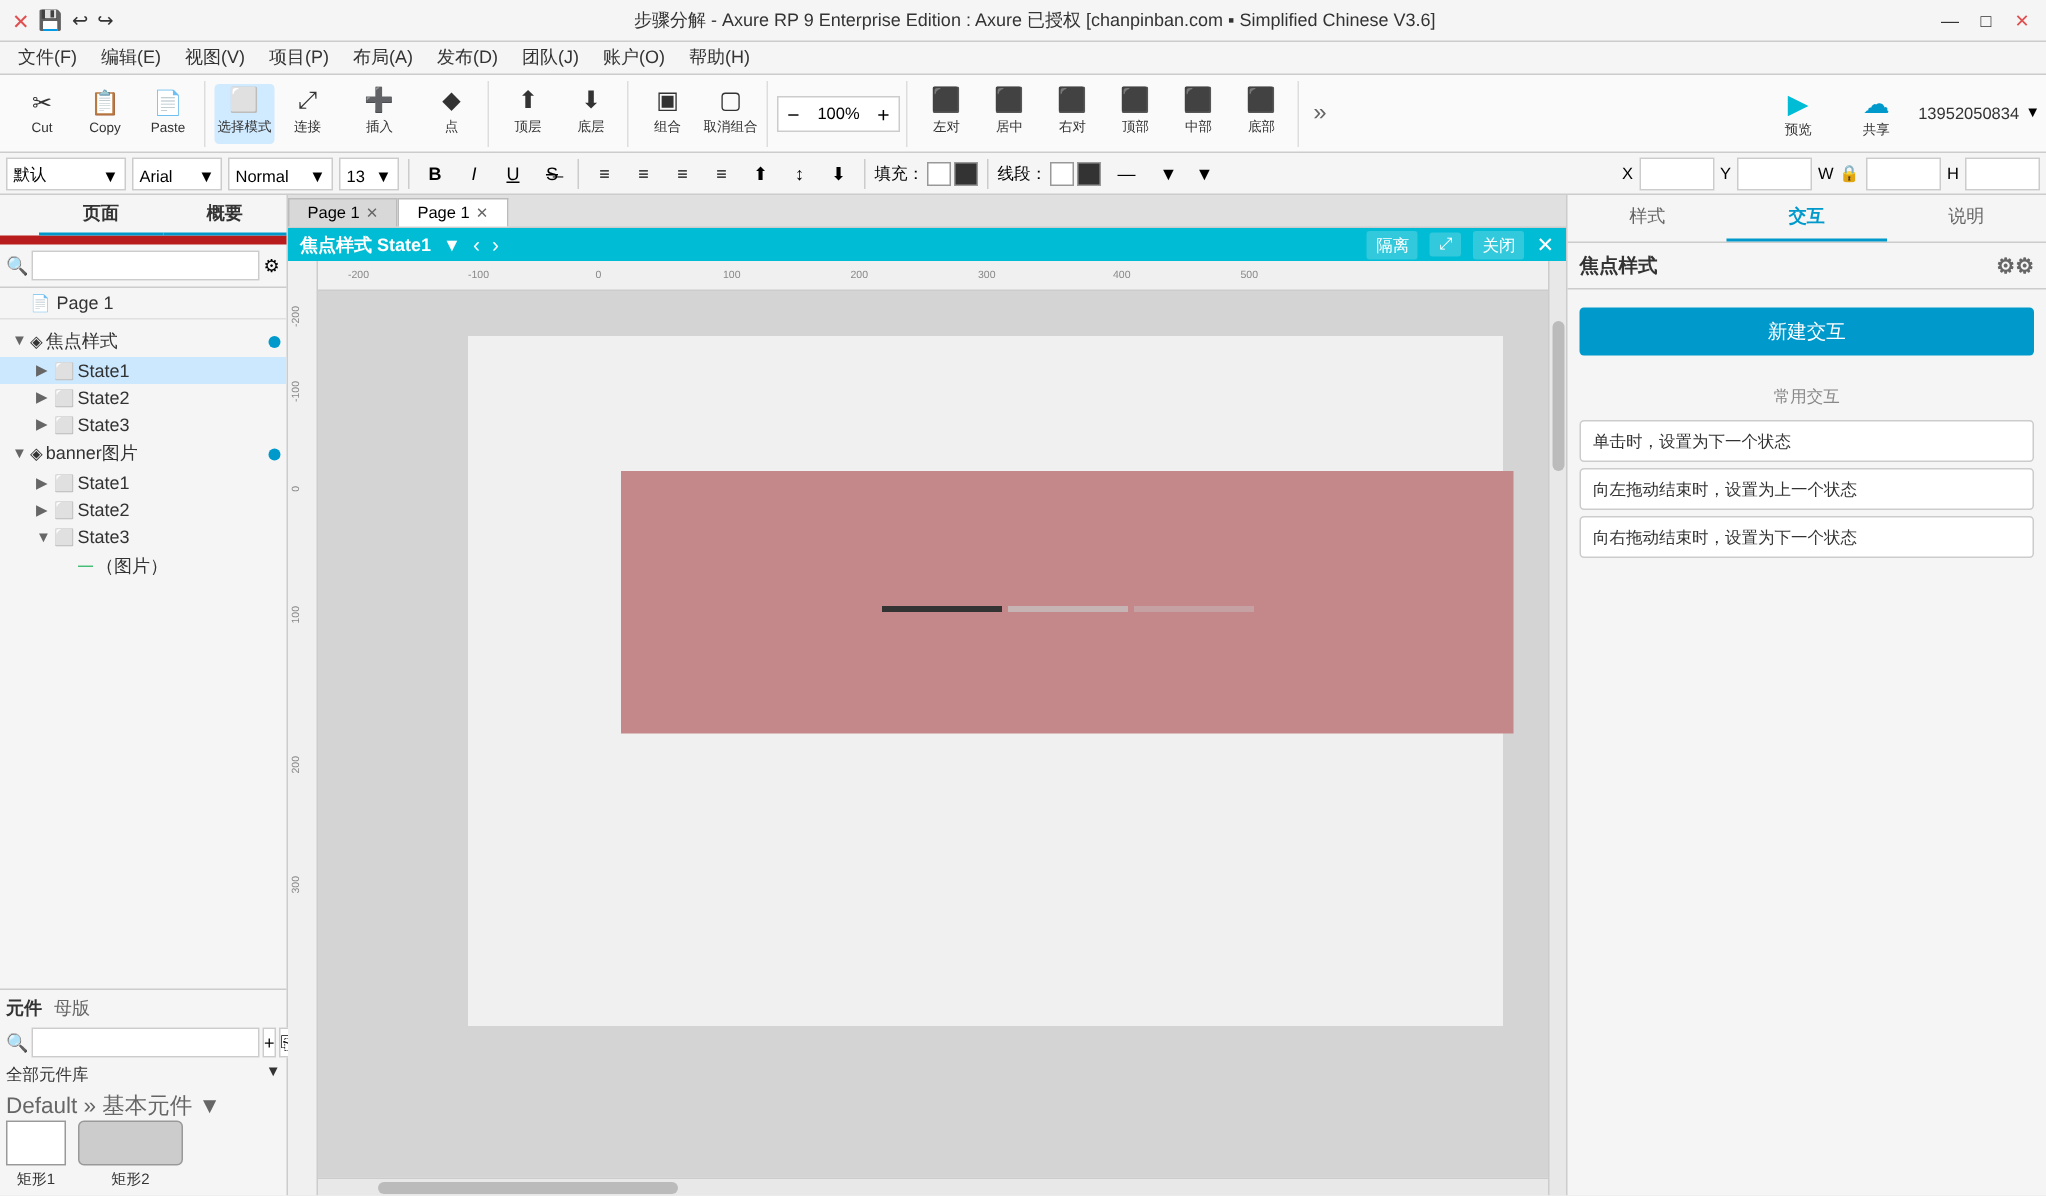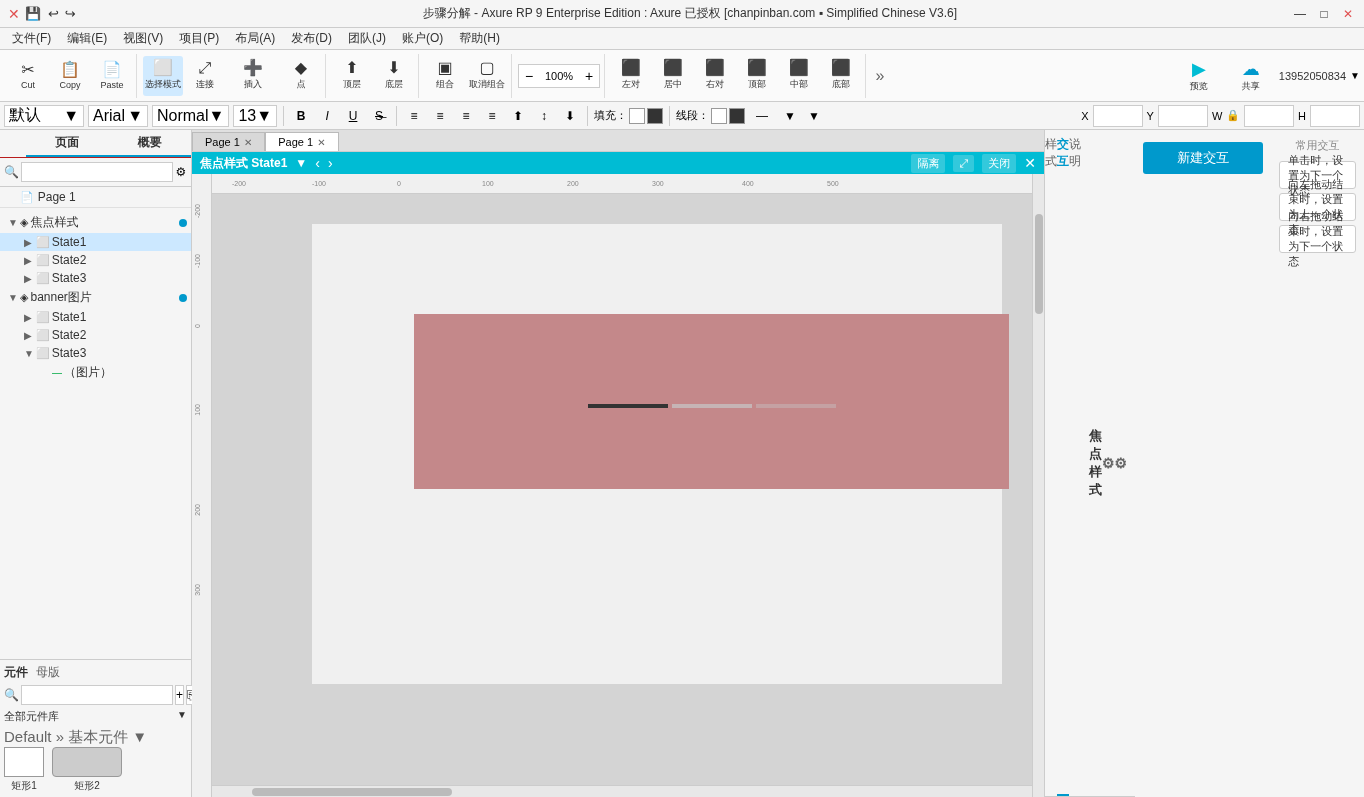--- a/index.html
+++ b/index.html
@@ -55,42 +55,42 @@
     .format-bar {
       height: 28px;
       background: #f5f5f5;
       border-bottom: 1px solid #ccc;
       display: flex;
       align-items: center;
       padding: 0 4px;
       gap: 4px;
       font-size: 11px;
     }
-    .format-dropdown { border: 1px solid #ccc; background: #fff; padding: 2px 4px; height: 22px; font-size: 16px; min-width: 60px; display: flex; align-items: center; justify-content: space-between; cursor: pointer; }
+    .format-dropdown { border: 1px solid #ccc; background: #fff; padding: 2px 4px; height: 22px; font-size: 11px; min-width: 60px; display: flex; align-items: flex-end; justify-content: space-between; cursor: pointer; }
     .format-separator { width: 1px; height: 20px; background: #ccc; margin: 0 2px; }
     .format-btn { width: 22px; height: 22px; display: flex; align-items: center; justify-content: center; cursor: pointer; border-radius: 2px; font-size: 12px; }
     .fill-section { display: flex; align-items: center; gap: 2px; }
     .color-box { width: 16px; height: 16px; border: 1px solid #999; }
     .prop-input { width: 50px; height: 22px; border: 1px solid #ccc; padding: 0 4px; font-size: 11px; }
 
     
     .main-layout {
       display: flex;
       height: calc(797px - 28px - 22px - 52px - 28px);
     }
 
     
     .left-panel {
       width: 192px;
       background: #f5f5f5;
       border-right: 1px solid #ccc;
       display: flex;
       flex-direction: column;
     }
-    .left-tabs { display: flex; border-bottom: 1px solid #b91c1c; padding-left: 26px; }
+    .left-tabs { display: flex; border-bottom: 6px solid #b91c1c; padding-left: 26px; }
     .left-tab { flex: 1; text-align: center; padding: 4px 0; font-size: 12px; cursor: pointer; color: #666; }
     .left-tab.active { color: #333; border-bottom: 2px solid #0099cc; font-weight: bold; }
     .left-search { display: flex; align-items: center; padding: 4px; gap: 2px; border-bottom: 1px solid #ccc; }
     .left-search input { flex: 1; height: 20px; border: 1px solid #ccc; padding: 0 4px; font-size: 11px; }
     .filter-btn { width: 20px; height: 20px; display: flex; align-items: center; justify-content: center; cursor: pointer; font-size: 12px; }
 
     .tree-area { flex: 1; overflow-y: auto; padding: 4px 0; }
     .tree-item { display: flex; align-items: center; padding: 2px 4px; cursor: pointer; font-size: 12px; color: #333; }
     .tree-item.selected { background: #cce8ff; }
     .tree-arrow { width: 12px; font-size: 10px; color: #666; }
@@ -133,21 +133,21 @@
     .canvas-header-right { margin-left: auto; display: flex; align-items: center; gap: 8px; }
     .canvas-header-btn { color: #fff; font-size: 11px; cursor: pointer; background: rgba(255,255,255,0.2); padding: 2px 6px; border-radius: 2px; }
     .canvas-header-close { color: #fff; font-size: 14px; cursor: pointer; }
 
     
     .right-panel {
       width: 320px;
       background: #f5f5f5;
       border-left: 1px solid #ccc;
       display: flex;
-      flex-direction: row;
+      flex-direction: column;
     }
     .right-tabs { display: flex; border-bottom: 1px solid #ccc; }
     .right-tab { flex: 1; text-align: center; padding: 6px 0; font-size: 12px; cursor: pointer; color: #666; }
     .right-tab.active { color: #0099cc; border-bottom: 2px solid #0099cc; font-weight: bold; }
     .right-section-header { display: flex; align-items: center; justify-content: space-between; padding: 6px 8px; font-size: 13px; font-weight: bold; color: #333; border-bottom: 1px solid #ccc; }
     .right-gear { font-size: 14px; color: #666; cursor: pointer; }
 
     .new-interaction-btn { margin: 12px 8px; height: 32px; background: #0099cc; color: #fff; border: none; border-radius: 3px; font-size: 13px; cursor: pointer; display: flex; align-items: center; justify-content: center; width: calc(100% - 16px); }
 
     .interaction-hint { display: flex; flex-direction: column; align-items: center; justify-content: center; padding: 20px 16px; gap: 8px; }

